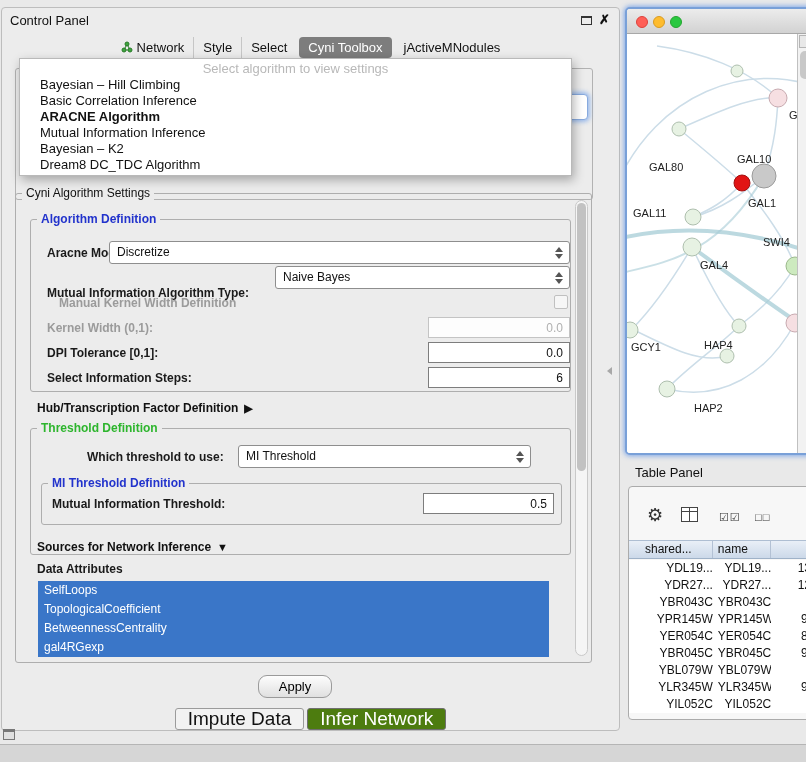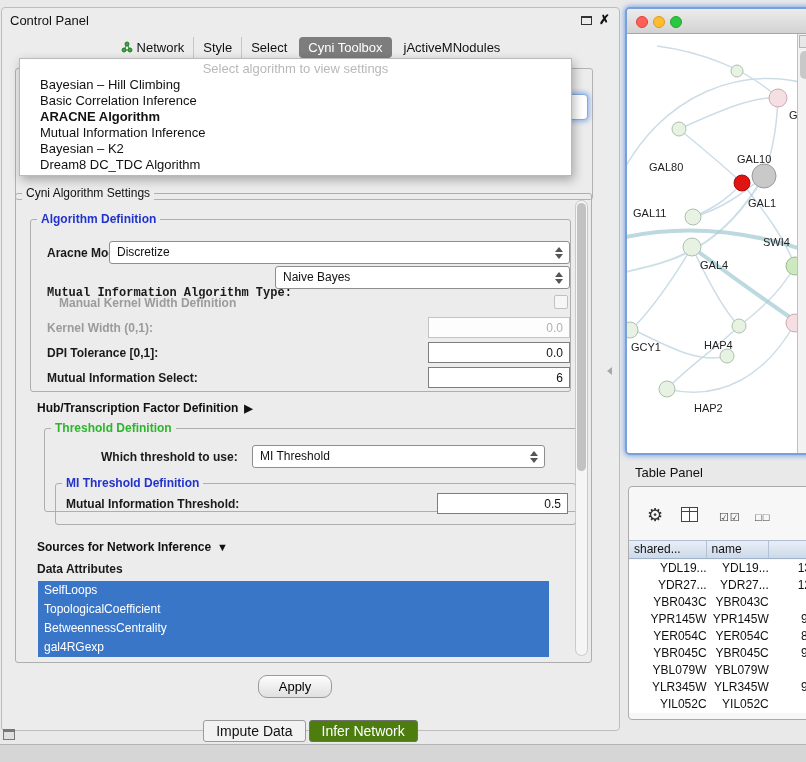--- a/index.html
+++ b/index.html
@@ -47,21 +47,21 @@
   .tfield.dis { border-color:#c4c4c4; color:#b0b0b0; background:#fdfdfd; }
   .chk { position:absolute; width:14px; height:14px; border:1px solid #c0c0c0; background:#f6f6f6; border-radius:2px; }
   .disclosure { position:absolute; font-size:12px; font-weight:bold; white-space:nowrap; cursor:default; }
   .disclosure .arr { font-size:11px; margin-left:6px; }
   .attr-list { position:absolute; left:22px; top:387px; width:511px; }
   .attr-item { height:19px; line-height:19px; background:#3a76c8; color:#fff; font-size:12px; padding-left:6px; cursor:default; }
   .vscroll { position:absolute; right:3px; top:6px; width:13px; height:456px; background:#f5f5f5; border:1px solid #c9c9c9; border-radius:7px; }
   .vscroll .thumb { position:absolute; left:1px; top:2px; width:9px; height:268px; background:#c2c2c2; border-radius:5px; }
   .apply-btn { position:absolute; left:256px; top:667px; width:74px; height:23px; font-size:13px; font-family:"Liberation Sans",sans-serif; background:linear-gradient(#fdfdfd,#e0e0e0); border:1px solid #9a9a9a; border-radius:9px; cursor:default; }
   .btabs { position:absolute; left:0; right:0; top:700px; display:flex; justify-content:center; gap:3px; }
-  .bseg { height:22px; line-height:20px; padding:0 12px; font-size:14px; background:#f2f2f2; border:1px solid #9b9b9b; border-radius:3px; cursor:default;margin-top:12px; }
+  .bseg { height:22px; line-height:20px; padding:0 12px; font-size:19px; background:#f2f2f2; border:1px solid #9b9b9b; border-radius:3px; cursor:default; }
   .bseg.active { background:#4d7c0f; color:#fff; border-color:#6f6f6f; }
   
   .split-handle { position:absolute; left:607px; top:367px; width:0; height:0; border-top:4px solid transparent; border-bottom:4px solid transparent; border-right:5px solid #a8a8a8; }
   
   .netwin { position:absolute; left:625px; top:7px; width:190px; height:448px; background:#fff; border:2px solid #79a0d8; border-radius:5px; box-shadow:0 0 5px 1px rgba(100,150,230,.8); overflow:hidden; }
   .net-titlebar { position:relative; height:25px; background:linear-gradient(#ececec,#d2d2d2); border-bottom:1px solid #a8a8a8; }
   .light { position:absolute; top:7px; width:12px; height:12px; border-radius:50%; }
   .light.red { left:9px; background:#ff5f57; border:1px solid #dd423c; }
   .light.yellow { left:26px; background:#febc2e; border:1px solid #d99b22; }
   .light.green { left:43px; background:#2ac840; border:1px solid #24a52f; }
@@ -82,21 +82,21 @@
   .gear-ic { position:absolute; left:18px; top:17px; font-size:18px; color:#333; cursor:default; }
   .cols-ic { position:absolute; left:52px; top:20px; cursor:default; }
   .chkpair { position:absolute; top:24px; font-size:11px; letter-spacing:1px; color:#333; cursor:default; }
   .chkpair.on { left:90px; }
   .chkpair.off { left:126px; }
   .tb-header { position:absolute; left:0; right:0; top:53px; height:19px; display:flex; background:linear-gradient(#e9eff7,#ccd9e9); border-top:1px solid #aebed2; border-bottom:1px solid #9fb2c8; }
   .th { font-size:12px; line-height:17px; padding-left:5px; border-right:1px solid #b3c1d4; overflow:hidden; white-space:nowrap; }
   .tb-rows { position:absolute; left:0; right:0; top:73px; }
   .tr { display:flex; height:17px; background:#fff; }
   .td { font-size:12px; line-height:16px; padding-left:5px; overflow:hidden; white-space:nowrap;text-align:right; }
-  .c1 { width:85px; } .c2 { width:68px; } .c3 { width:46px; }
+  .c1 { width:85px;margin-left:11px; } .c2 { width:68px; } .c3 { width:46px; }
   
   .bottom-strip { position:absolute; left:0; top:744px; width:806px; height:18px; background:#d6d6d6; border-top:1px solid #b5b5b5; }
   .bl-icon { position:absolute; left:3px; top:729px; width:12px; height:11px; border:1px solid #777; border-top:3px solid #777; background:#e0e0e0; }
 </style>
 </head>
 <body>
 
 <div id="screen">
 
   <div class="cpanel">
@@ -150,42 +150,42 @@
 
       <div class="group" style="left:14px; top:25px; width:541px; height:173px;">
         <span class="legend blue">Algorithm Definition</span>
 
         <span class="blabel" style="left:16px; top:26px;">Aracne Mode:</span>
         <div class="combo" style="left:78px; top:21px; width:461px;">
           <span class="val">Discretize</span>
           <span class="spin"></span>
         </div>
 
-        <span class="blabel" style="left:16px; top:66px;font-family:Liberation Mono, monospace;">Mutual Information Algorithm Type:</span>
+        <span class="blabel" style="left:16px; top:66px;">Mutual Information Algorithm Type:</span>
         <div class="combo" style="left:244px; top:46px; width:295px;">
           <span class="val">Naive Bayes</span>
           <span class="spin"></span>
         </div>
 
         <span class="blabel dis" style="left:28px; top:76px;">Manual Kernel Width Definition</span>
         <span class="chk" style="left:523px; top:75px;"></span>
 
         <span class="blabel dis" style="left:16px; top:101px;">Kernel Width (0,1):</span>
         <input class="tfield dis" style="left: 397px; top: 97px; width: 142px;" disabled="" value="0.0">
 
         <span class="blabel" style="left:16px; top:126px;">DPI Tolerance [0,1]:</span>
         <input class="tfield" style="left: 397px; top: 122px; width: 142px;" value="0.0">
 
-        <span class="blabel" style="left:16px; top:151px;">Mutual Information Select:</span>
+        <span class="blabel" style="left:16px; top:151px;">Select Information Steps:</span>
         <input class="tfield" style="left: 397px; top: 147px; width: 142px;" value="6">
       </div>
 
       <span class="disclosure" style="left:21px; top:207px;"><span>Hub/Transcription Factor Definition</span><span class="arr">▶</span></span>
 
-      <div class="group" style="left:28px; top:234px; width:541px; height:84px;">
+      <div class="group" style="left:14px; top:234px; width:541px; height:127px;">
         <span class="legend green">Threshold Definition</span>
 
         <span class="blabel" style="left:56px; top:21px;">Which threshold to use:</span>
         <div class="combo" style="left:207px; top:16px; width:293px;">
           <span class="val">MI Threshold</span>
           <span class="spin"></span>
         </div>
 
         <div class="group" style="left:10px; top:54px; width:521px; height:42px;">
           <span class="legend blue">MI Threshold Definition</span>

